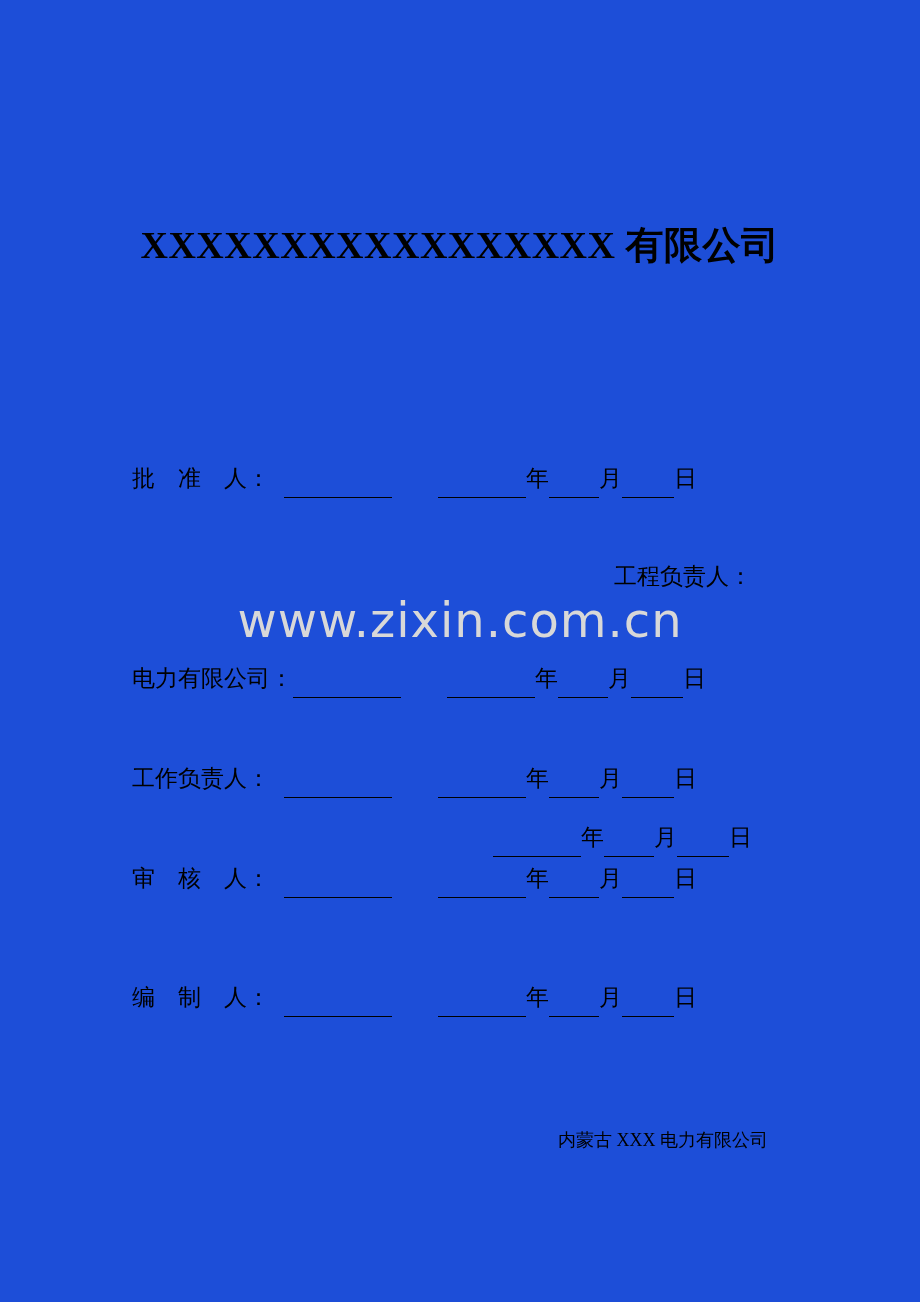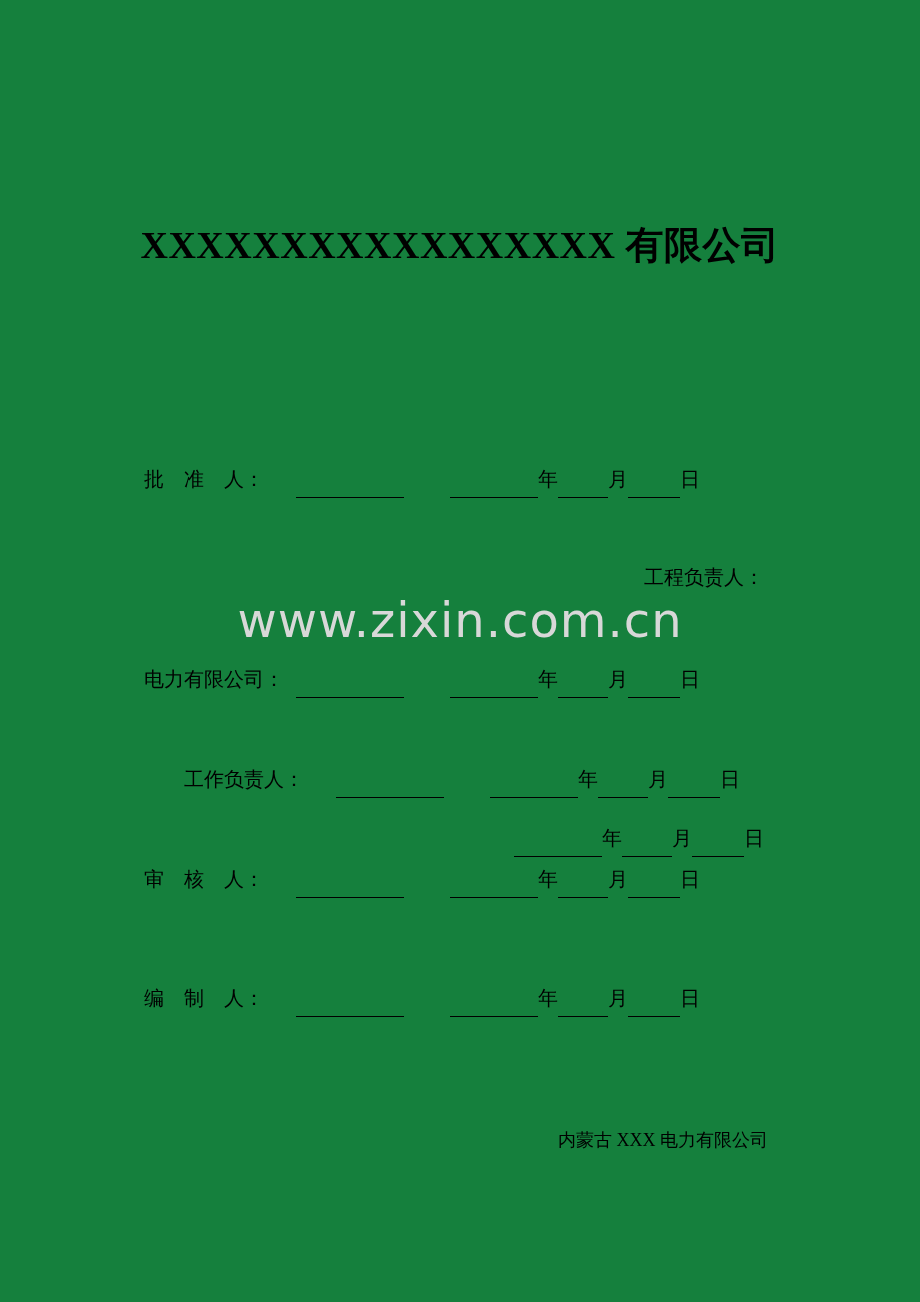--- a/index.html
+++ b/index.html
@@ -4,21 +4,21 @@
 <style>
   html, body {
     margin: 0;
     padding: 0;
     background: #ffffff;
   }
   .page {
     position: relative;
     width: 920px;
     height: 1302px;
-    background: #15803d;
+    background: #1d4ed8;
     overflow: hidden;
     font-family: "Liberation Serif", "DejaVu Serif", serif;
     color: #000000;
   }
   .title1 {
     position: absolute;
     top: 220px;
     left: 0;
     width: 100%;
     text-align: center;
@@ -46,26 +46,26 @@
     text-align: center;
     font-family: "DejaVu Sans", "Liberation Sans", sans-serif;
     font-size: 48px;
     letter-spacing: 1px;
     color: #d8d8d8;
     white-space: nowrap;
     pointer-events: none;
   }
   .sig-row {
     position: absolute;
-    left: 144px;
+    left: 132px;
     width: 620px;
     height: 32px;
     display: flex;
     align-items: flex-end;
-    font-size: 20px;
+    font-size: 23px;
     line-height: 30px;
     white-space: nowrap;
   }
   .sig-row .lbl {
     flex: 0 0 152px;
     overflow: visible;
   }
   .uline {
     display: inline-block;
     border-bottom: 1.5px solid #000000;
@@ -78,21 +78,21 @@
     display: flex;
     align-items: flex-end;
   }
   .line-a { width: 88px; }
   .line-b { width: 50px; }
   .line-c { width: 52px; }
   .date-char { display: inline-block; }
   .row-1 { top: 462px; }
   .row-2 { top: 562px; flex-direction: column; }
   .row-3 { top: 662px; }
-  .row-4 { top: 762px; margin-left: 40px; }
+  .row-4 { top: 762px; }
   .row-5 { top: 862px; }
   .row-6 { top: 957px; margin-top: 24px; }
   .footer-company {
     position: absolute;
     top: 1128px;
     right: 152px;
     font-size: 18px;
     white-space: nowrap;
   }
 </style>

